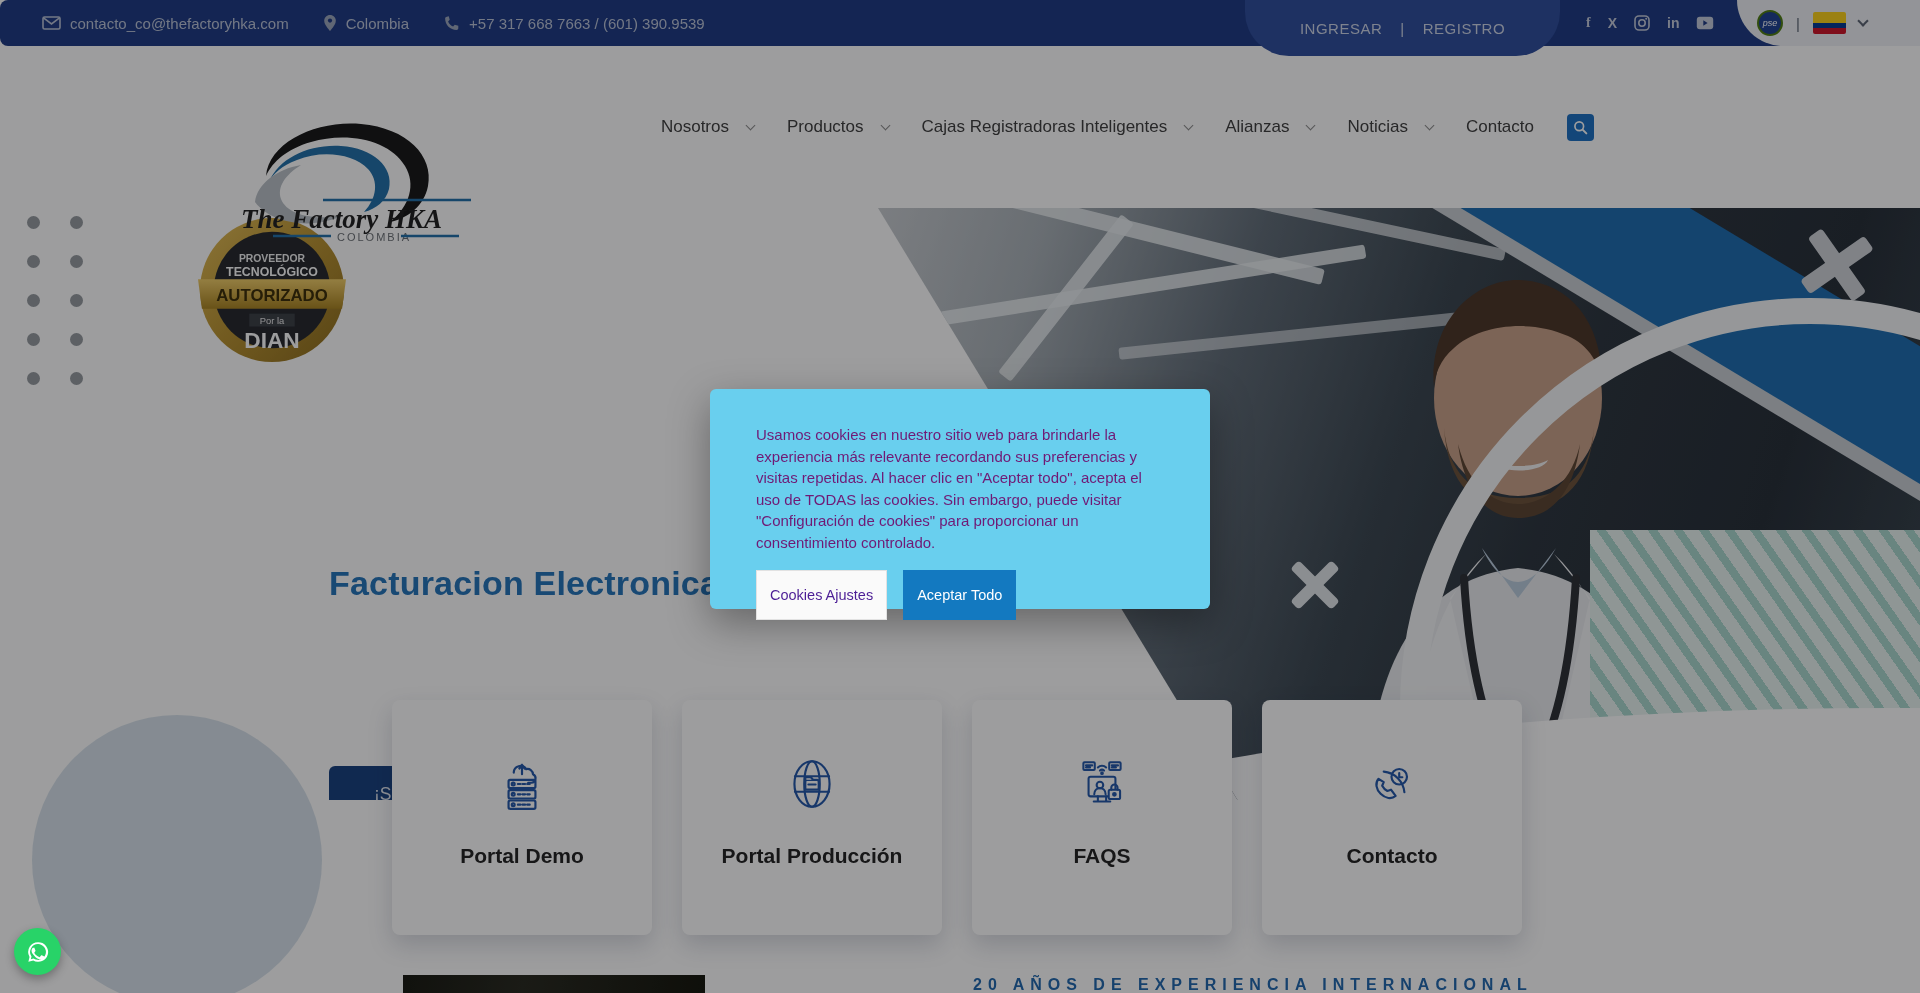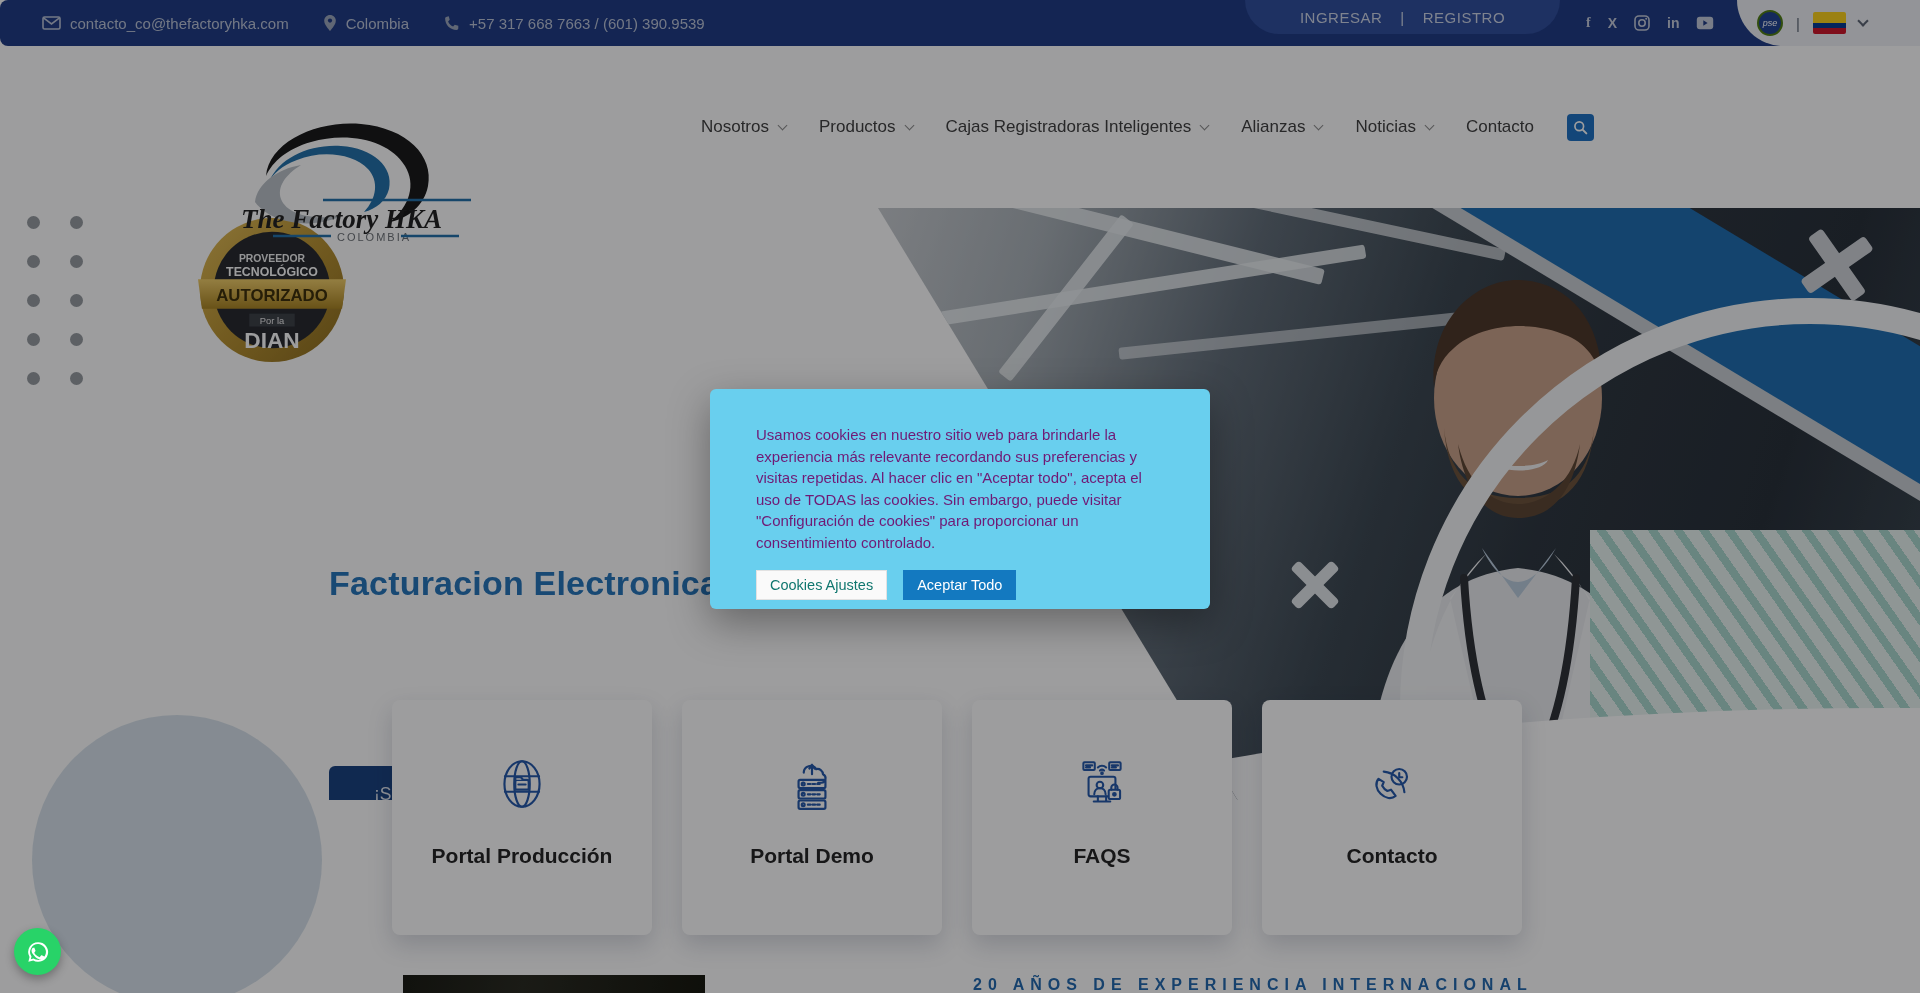--- a/index.html
+++ b/index.html
@@ -6,40 +6,40 @@
   html,body { width:1920px; height:993px; }
   body {
     font-family: "Liberation Sans", sans-serif;
     position: relative; overflow: hidden; background:#ffffff;
   }
   
   .topbar { position:absolute; left:0; top:0; width:1920px; height:46px; background:#1b3882; z-index:10;border-radius:8px; }
   .topbar-left { position:absolute; left:42px; top:0; height:46px; display:flex; align-items:center; gap:10px; color:#b9c2d6; font-size:15px; }
   .tb-item { display:flex; align-items:center; gap:9px; margin-right:24px; }
   .tb-item svg { display:block; }
-  .login-pill { position:absolute; left:1245px; top:0; width:315px; height:34px; background:#2c4b9b;
+  .login-pill { position:absolute; left:1245px; top:0; width:315px; height:56px; background:#2c4b9b;
     border-radius:0 0 44px 44px; display:flex; align-items:center; justify-content:center; gap:18px;
     color:#ccd4e6; font-size:15px; letter-spacing:0.5px; }
   .login-pill a { cursor:pointer; }
   .socials { position:absolute; left:1586px; top:0; height:46px; display:flex; align-items:center; gap:17px; color:#c3cada; }
   .soc { font-size:14px; font-weight:bold; cursor:pointer; display:flex; align-items:center; }
   .blob { position:absolute; left:1737px; top:0; width:183px; height:46px; background:#eef1f5;
     border-bottom-left-radius:48px; display:flex; align-items:center; gap:13px; padding-left:20px; z-index:11;}
   .pse-badge { width:26px; height:26px; border-radius:50%; background:#1c3e8f; border:2px solid #4d7c0f;
     color:#fff; font-size:9px; font-style:italic; display:flex; align-items:center; justify-content:center; cursor:pointer;}
   .blob-divider { color:#5a6372; font-size:15px; }
   .flag { width:33px; height:22px; border-radius:2px; cursor:pointer;
     background:linear-gradient(180deg,#FCD116 0%,#FCD116 50%,#003893 50%,#003893 75%,#CE1126 75%,#CE1126 100%); }
   .chev { width:8px; height:8px; border-right:2px solid #5a6372; border-bottom:2px solid #5a6372;
     transform:rotate(45deg); margin-top:-4px; cursor:pointer; }
   
   .header { position:absolute; left:0; top:46px; width:1920px; height:162px; background:#ffffff; z-index:9; }
   .logo { position:absolute; left:233px; top:66px; width:245px; height:132px; cursor:pointer;text-align:center; }
   .nav { position:absolute; right:326px; top:0; height:162px; display:flex; align-items:center; gap:33px; }
-  .nav-item { font-size:17px; color:#3c3c3c; font-weight:500; display:flex; align-items:center; gap:10px; cursor:pointer; white-space:nowrap; }
+  .nav-item { font-size:17px; color:#3c3c3c; font-weight:500; display:flex; align-items:center; gap:18px; cursor:pointer; white-space:nowrap; }
   .nav-caret { width:7px; height:7px; border-right:1.6px solid #8a8a8a; border-bottom:1.6px solid #8a8a8a; transform:rotate(45deg); margin-top:-4px; }
   .search-btn { width:27px; height:27px; background:#1a6ec2; border-radius:4px; display:flex; align-items:center; justify-content:center; cursor:pointer; border:none; }
   
   .hero { position:absolute; left:0; top:208px; width:1920px; height:592px; background:#ffffff; overflow:hidden; z-index:1; }
   .dot-grid { position:absolute; left:27px; top:8px; width:62px; height:170px;
     display:grid; grid-template-columns:13px 13px; grid-template-rows:repeat(5,13px); column-gap:30px; row-gap:26px; }
   .dot { width:13px; height:13px; border-radius:50%; background:#94999e; }
   .photo { position:absolute; left:878px; top:0; width:1042px; height:592px;
     clip-path:polygon(0 0,100% 0,100% 100%,34.5% 100%);
     background:linear-gradient(108deg,#c7cbcf 0%,#a8b0b6 14%,#5f6b76 32%,#39454f 48%,#2a333c 62%,#242c35 80%,#3a4750 100%); }
@@ -71,21 +71,21 @@
   .video-thumb { position:absolute; left:403px; top:975px; width:302px; height:18px;
     background:linear-gradient(100deg,#16170f 0%,#26271d 40%,#121309 100%); z-index:5; }
   .experience { position:absolute; left:973px; top:976px; font-size:16px; font-weight:bold; color:#1f67ad;
     letter-spacing:6px; z-index:5; white-space:nowrap; }
   
   .page-overlay { position:absolute; left:0; top:0; width:1920px; height:993px; background:rgba(10,10,12,0.40); z-index:50; }
   .cookie-dialog { position:absolute; left:710px; top:389px; width:500px; height:220px; background:#69cfee;
     border-radius:6px; box-shadow:0 14px 40px rgba(0,0,0,0.35); z-index:60; padding:35px 50px 0 46px; }
   .cookie-msg { font-size:15px; line-height:21.5px; color:#701a75; }
   .cookie-buttons { display:flex; gap:16px; margin-top:17px; }
-  .btn-settings { background:#fafafa; color:#0f766e; border:1px solid #e2e2e2; font-size:14.5px; padding:6px 13px; cursor:pointer; font-family:"Liberation Sans",sans-serif; }
+  .btn-settings { background:#fafafa; color:#4c1d95; border:1px solid #e2e2e2; font-size:14.5px; padding:16px 13px; cursor:pointer; font-family:"Liberation Sans",sans-serif; }
   .btn-accept { background:#1379c0; color:#fff; border:none; font-size:14.5px; padding:6px 14px; cursor:pointer; font-family:"Liberation Sans",sans-serif; }
   .whatsapp-fab { position:absolute; left:14px; top:928px; width:47px; height:47px; border-radius:50%;
     background:#28d368; z-index:70; display:flex; align-items:center; justify-content:center; cursor:pointer;
     box-shadow:0 4px 10px rgba(0,0,0,0.3); }
 </style>
 </head>
 <body>
 
 <div class="topbar">
   <div class="topbar-left">
@@ -277,45 +277,45 @@
     <span style="font-size:14px;">❯</span>
   </button>
 </div>
 
 <div class="soft-circle"></div>
 
 <div class="cards">
   <div class="card">
     <div class="card-icon">
       <svg width="62" height="62" viewBox="0 0 60 60" fill="none" stroke="#2156a8" stroke-width="2.1" stroke-linecap="round" stroke-linejoin="round">
-        <ellipse cx="30" cy="30" rx="17" ry="22"></ellipse>
-        <ellipse cx="30" cy="30" rx="7.5" ry="22"></ellipse>
-        <path d="M13.5 22.5 h33 M13.5 37.5 h33"></path>
-        <rect x="23.5" y="26" width="13" height="9.5" rx="1.5" fill="#ffffff"></rect>
-        <path d="M23.5 26 v-2.5 h5.5 l2 2.5" fill="#ffffff"></path>
-        <path d="M26.5 30.5 h7"></path>
-      </svg>
-    </div>
-    <div class="card-label">Portal Producción</div>
-  </div>
-  <div class="card">
-    <div class="card-icon">
-      <svg width="62" height="62" viewBox="0 0 60 60" fill="none" stroke="#2156a8" stroke-width="2.1" stroke-linecap="round" stroke-linejoin="round">
         <path d="M22 19 a6.5 6.5 0 0 1 12 -3.4 a5.2 5.2 0 0 1 6.6 5 a4.3 4.3 0 0 1 -1.6 8.2 h-3"></path>
         <path d="M30 11.5 v9 m-2.6 -5.5 l2.6 -3.5 l2.6 3.5"></path>
         <rect x="17" y="26" width="26" height="8" rx="1.5"></rect>
         <rect x="17" y="36" width="26" height="8" rx="1.5"></rect>
         <rect x="17" y="46" width="26" height="8" rx="1.5"></rect>
         <circle cx="21.5" cy="30" r="1.4"></circle>
           <circle cx="21.5" cy="40" r="1.4"></circle>
           <circle cx="21.5" cy="50" r="1.4"></circle>
         <path d="M26 30 h12 M26 40 h12 M26 50 h12" stroke-dasharray="2.5 2"></path>
       </svg>
     </div>
     <div class="card-label">Portal Demo</div>
+  </div>
+  <div class="card">
+    <div class="card-icon">
+      <svg width="62" height="62" viewBox="0 0 60 60" fill="none" stroke="#2156a8" stroke-width="2.1" stroke-linecap="round" stroke-linejoin="round">
+        <ellipse cx="30" cy="30" rx="17" ry="22"></ellipse>
+        <ellipse cx="30" cy="30" rx="7.5" ry="22"></ellipse>
+        <path d="M13.5 22.5 h33 M13.5 37.5 h33"></path>
+        <rect x="23.5" y="26" width="13" height="9.5" rx="1.5" fill="#ffffff"></rect>
+        <path d="M23.5 26 v-2.5 h5.5 l2 2.5" fill="#ffffff"></path>
+        <path d="M26.5 30.5 h7"></path>
+      </svg>
+    </div>
+    <div class="card-label">Portal Producción</div>
   </div>
   <div class="card">
     <div class="card-icon">
       <svg width="62" height="62" viewBox="0 0 60 60" fill="none" stroke="#2156a8" stroke-width="2" stroke-linecap="round" stroke-linejoin="round">
         <rect x="12" y="9" width="11" height="7.5" rx="1"></rect>
           <path d="M14.5 12 h6 M14.5 14 h4"></path>
         <rect x="37" y="9" width="11" height="7.5" rx="1"></rect>
           <path d="M39.5 12 h6 M39.5 14 h4"></path>
         <path d="M26 14 a5.5 5.5 0 0 1 8 0 M28 17 a3 3 0 0 1 4 0"></path>
           <circle cx="30" cy="19.5" r="0.8" fill="#2156a8"></circle>

